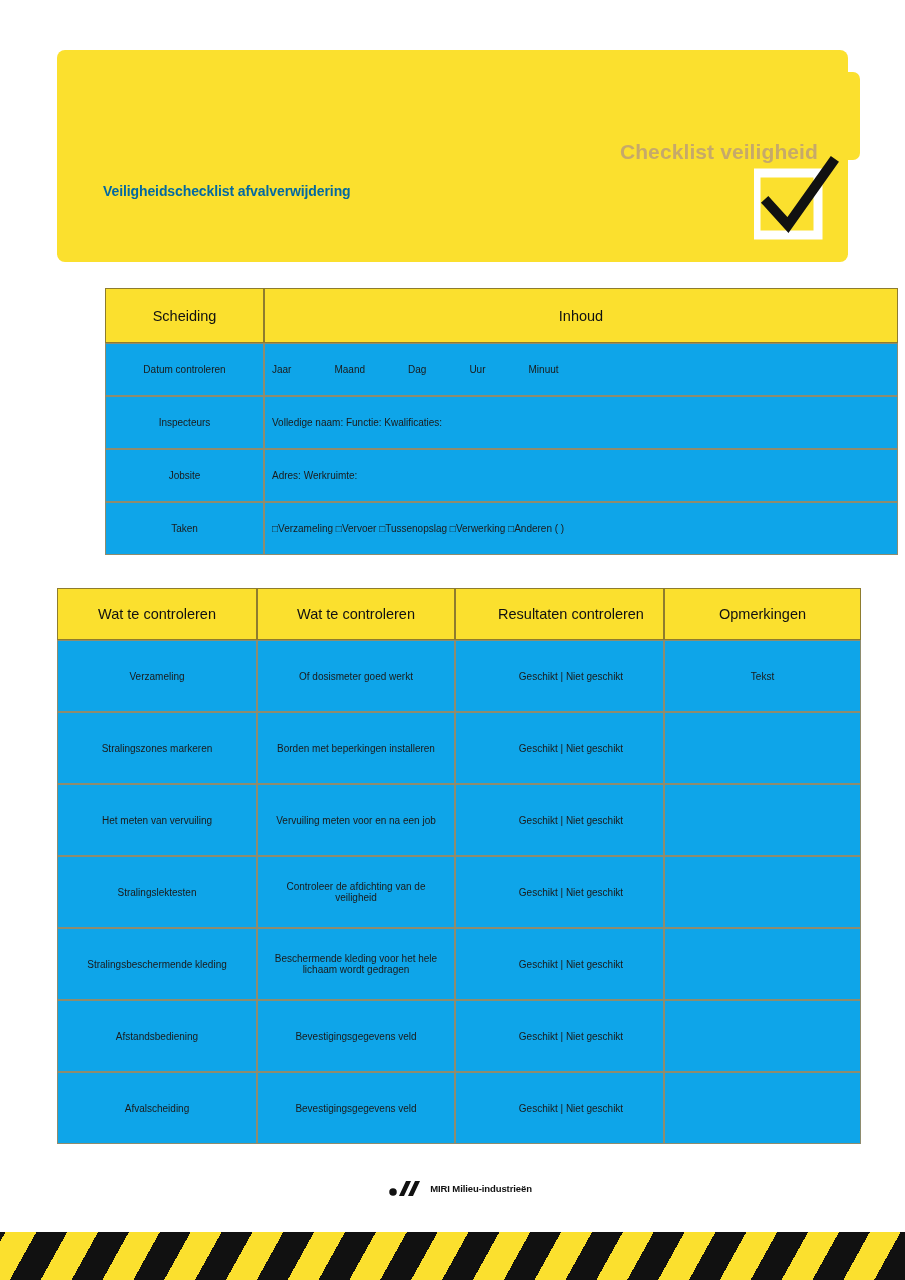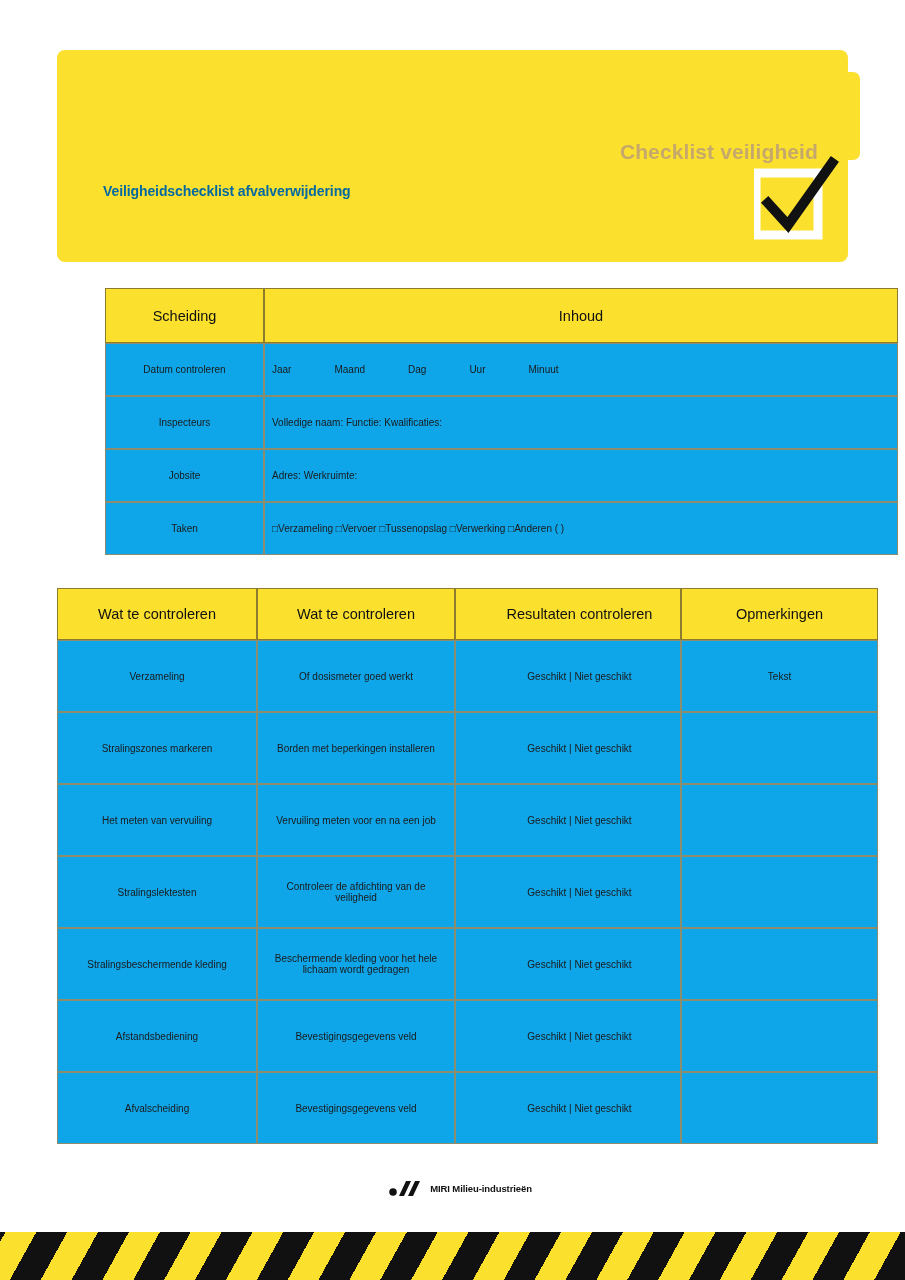--- a/index.html
+++ b/index.html
@@ -77,21 +77,21 @@
 
   .date-row span{display:inline-block;margin-right:43px;}
   .date-row span:last-child{margin-right:0;}
 
   
   #table2{left:57px;top:588px;width:793px;}
   #table2 th{height:52px;}
   #table2 td{height:72px;}
   #table2 .k1{width:200px;}
   #table2 .k2{width:198px;}
-  #table2 .k3{width:226px;padding-left:31px;}
+  #table2 .k3{width:209px;padding-left:31px;}
   #table2 .k4{width:197px;}
   .sz-lg{font-size:14.5px;}
   .sz-md{font-size:11px;}
   .sz-sm{font-size:9px;}
   .sz-xs{font-size:7.5px;}
 
   
   .footer{
     position:absolute;left:8px;top:1180px;width:905px;
     display:flex;align-items:center;justify-content:center;gap:9px;

